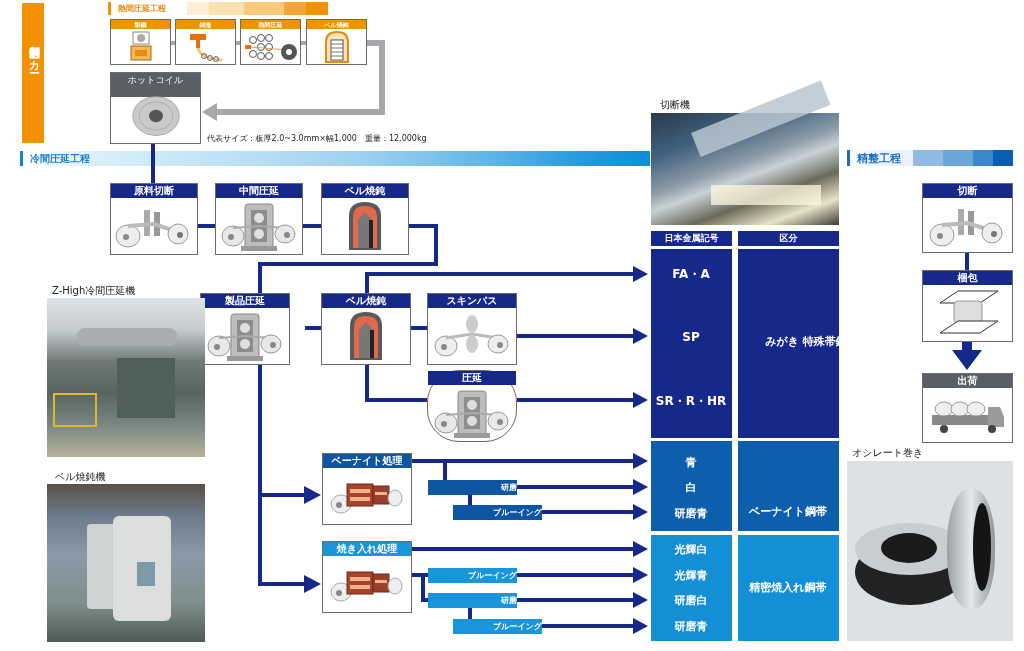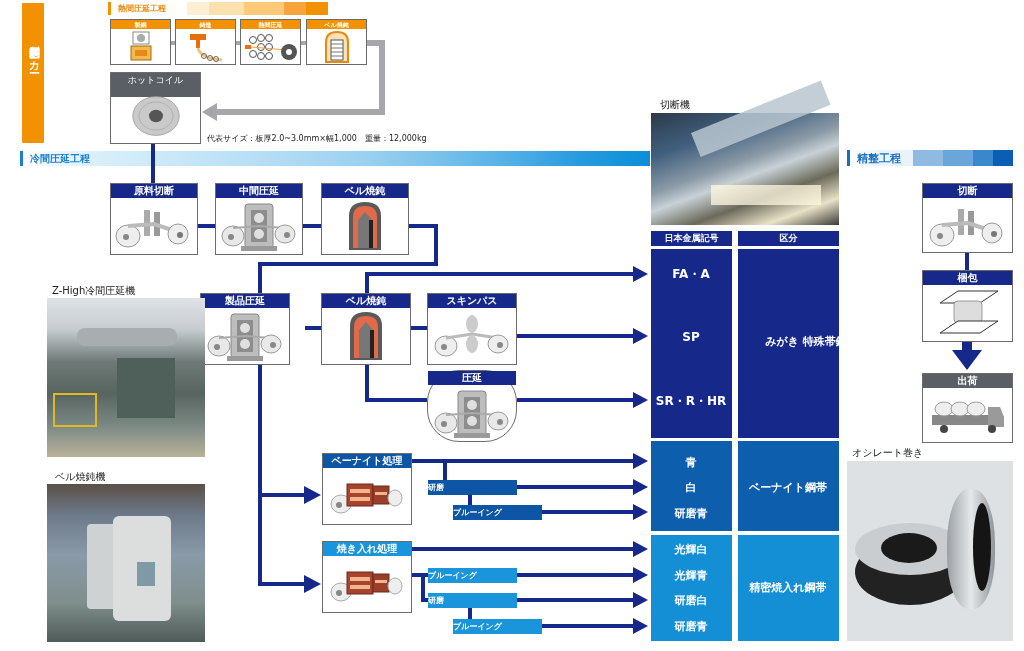--- a/index.html
+++ b/index.html
@@ -15,21 +15,21 @@
   .fin-head{left:847px;top:150px;width:166px;height:16px;color:#1b6fc2;font-size:11px;background:linear-gradient(90deg,#fff 0%,#eaf3fb 20%,#eaf3fb 40%,#8fbbe3 40%,#8fbbe3 58%,#6aa6da 58%,#6aa6da 76%,#3b87cb 76%,#3b87cb 88%,#0a5fb4 88%);}
   .fin-head::before{background:#1b6fc2;}
   .box{position:absolute;border:1px solid #6b6b6b;background:#fff;box-sizing:border-box;}
   .box .bh{height:14px;color:#fff;font-size:10px;font-weight:bold;text-align:center;line-height:14px;background:#16288a;white-space:nowrap;overflow:hidden;}
   .box.hot .bh{background:#f39200;height:9px;line-height:9px;font-size:6px;}
   .box.gray .bh{background:#5a5f66;}
   .box.mid .bh{background:#0d55a5;}
   .box.light .bh{background:#1a95dc;}
   .box .bb{position:absolute;left:0;right:0;bottom:0;display:flex;align-items:center;justify-content:center;}
   .box.hot .bb{top:9px;} .box:not(.hot) .bb{top:14px;}
-  .tag{position:absolute;height:15px;color:#fff;font-size:8px;font-weight:bold;text-align:left;line-height:15px;}
+  .tag{position:absolute;height:15px;color:#fff;font-size:8px;font-weight:bold;text-align:right;line-height:15px;}
   .tag.dark{background:#0d55a5;} .tag.light{background:#1a95dc;}
   .cap{position:absolute;font-size:10px;color:#222;white-space:nowrap;}
   .spec{left:207px;top:133px;font-size:8px;color:#222;}
   .photo{position:absolute;box-sizing:border-box;}
   .tcell{position:absolute;box-sizing:border-box;color:#fff;font-weight:bold;}
   .thead{background:#16288a;font-size:9px;text-align:center;line-height:15px;height:15px;}
   .g1{background:#16288a;} .g2{background:#0d5fae;} .g3{background:#148fd6;}
   .code{position:absolute;width:80px;text-align:center;font-size:11px;color:#fff;font-weight:bold;}
   .cat{position:absolute;width:100px;text-align:center;font-size:11px;color:#fff;font-weight:bold;}
   svg.lines{position:absolute;left:0;top:0;width:1024px;height:651px;pointer-events:none;}
@@ -297,21 +297,21 @@
 <div class="tcell g3" style="left:738px;top:535px;width:101px;height:106px;"></div>
 
 <div class="code" style="left:651px;top:266px;font-size:12px;">FA・A</div>
 <div class="code" style="left:651px;top:330px;font-size:12px;">SP</div>
 <div class="code" style="left:651px;top:393px;font-size:12px;">SR・R・HR</div>
 <div class="cat" style="left:738px;top:334px;padding-left:18px;">みがき 特殊帯鋼</div>
 
 <div class="code" style="left:651px;top:455px;">青</div>
 <div class="code" style="left:651px;top:480px;">白</div>
 <div class="code" style="left:651px;top:506px;">研磨青</div>
-<div class="cat" style="left:738px;top:480px;">ベーナイト鋼帯</div>
+<div class="cat" style="left:738px;top:504px;">ベーナイト鋼帯</div>
 
 <div class="code" style="left:651px;top:542px;">光輝白</div>
 <div class="code" style="left:651px;top:568px;">光輝青</div>
 <div class="code" style="left:651px;top:593px;">研磨白</div>
 <div class="code" style="left:651px;top:619px;">研磨青</div>
 <div class="cat" style="left:738px;top:580px;">精密焼入れ鋼帯</div>
 
 <div class="abs sec-head fin-head">
     <span>精整工程</span>
   </div>

